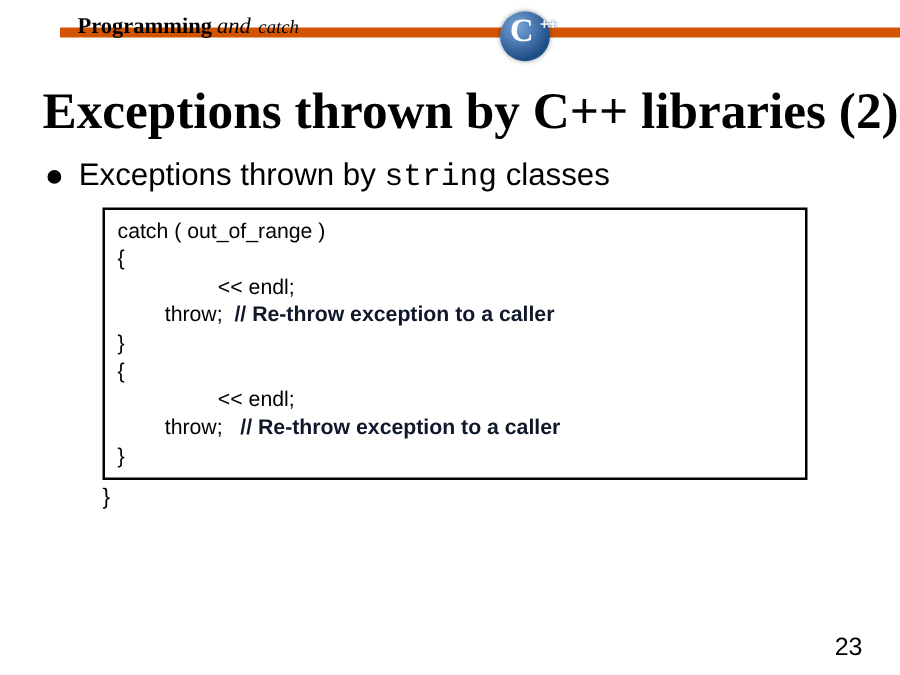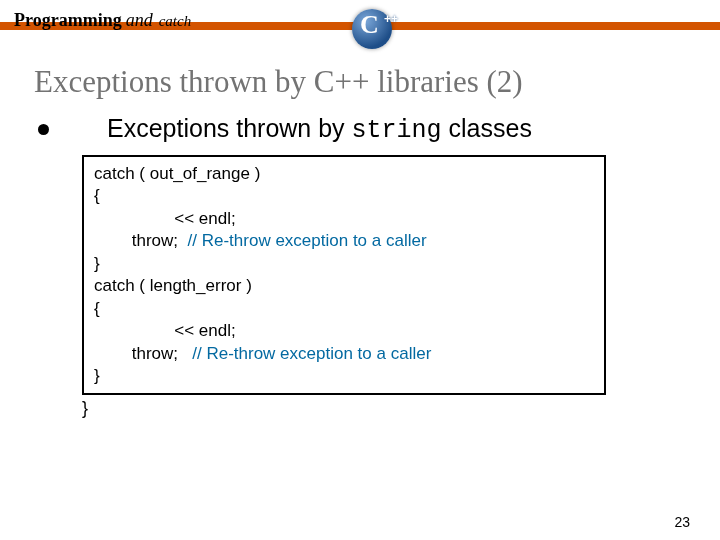--- a/index.html
+++ b/index.html
@@ -10,20 +10,21 @@
     font-family: Arial, Helvetica, sans-serif;
     position: relative;
     overflow: hidden;
   }
 
   
   .banner {
     position: relative;
     height: 56px;
     background: #ffffff;
+    margin-left: 48px;
   }
   .orange-bar {
     position: absolute;
     top: 22px;
     left: 0;
     width: 100%;
     height: 8px;
     background: #d35400;
   }
   .banner-text {
@@ -71,73 +72,72 @@
     color: #fff;
     font-size: 12px;
     font-weight: 900;
     text-shadow: 0 0 2px #1e4e88;
     line-height: 8px;
   }
 
   
   .slide-title {
     font-family: "Times New Roman", serif;
-    font-size: 31px;
-    font-weight: 400;
-    color: #737373;
+    font-size: 41px;
+    font-weight: 700;
+    color: #000000;
     margin: 8px 0 14px 34px;
   }
 
   
   .bullet-row {
     display: flex;
     align-items: center;
     margin-left: 38px;
     margin-bottom: 10px;
-    gap: 44px;
   }
   .bullet-dot {
     width: 11px; height: 11px;
     border-radius: 50%;
     background: #000;
     margin-right: 14px;
     flex-shrink: 0;
   }
   .bullet-text {
     font-size: 25px;
     color: #000;
   }
   .code-inline {
     font-family: "Courier New", monospace;
   }
 
   
   .code-box {
     margin-left: 82px;
-    width: 524px;
+    width: 564px;
     border: 2px solid #000;
     padding: 6px 10px 6px 10px;
     font-size: 17px;
     line-height: 1.32;
     color: #000;
   }
   .code-box .line { white-space: pre; }
-  .comment { color: #0369a1; }
+  .comment { color: #0f172a; font-weight: bold; }
   .close-brace-outer {
     margin-left: 82px;
     font-size: 18px;
     margin-top: 3px;
   }
 
   
   .page-num {
     position: absolute;
     bottom: 10px;
     right: 30px;
-    font-size: 14px;
+    font-size: 20px;
     color: #000;
   }
 </style>
 </head>
 <body>
 
 <div class="banner">
   <div class="orange-bar"></div>
   <div class="banner-text">
     <span class="bold">Programming</span>
@@ -159,21 +159,20 @@
     <span>Exceptions thrown by </span><span class="code-inline">string</span><span> classes</span>
   </div>
 </div>
 
 <div class="code-box">
   <div class="line">catch ( out_of_range )</div>
   <div class="line">{</div>
   <div class="line">                 &lt;&lt; endl;</div>
   <div class="line"><span>        throw;  </span><span class="comment">// Re-throw exception to a caller</span></div>
   <div class="line">}</div>
-  <div class="line">catch ( length_error )</div>
   <div class="line">{</div>
   <div class="line">                 &lt;&lt; endl;</div>
   <div class="line"><span>        throw;   </span><span class="comment">// Re-throw exception to a caller</span></div>
   <div class="line">}</div>
 </div>
 <div class="close-brace-outer">}</div>
 
 <div class="page-num">23</div>
 
 </body></html>

